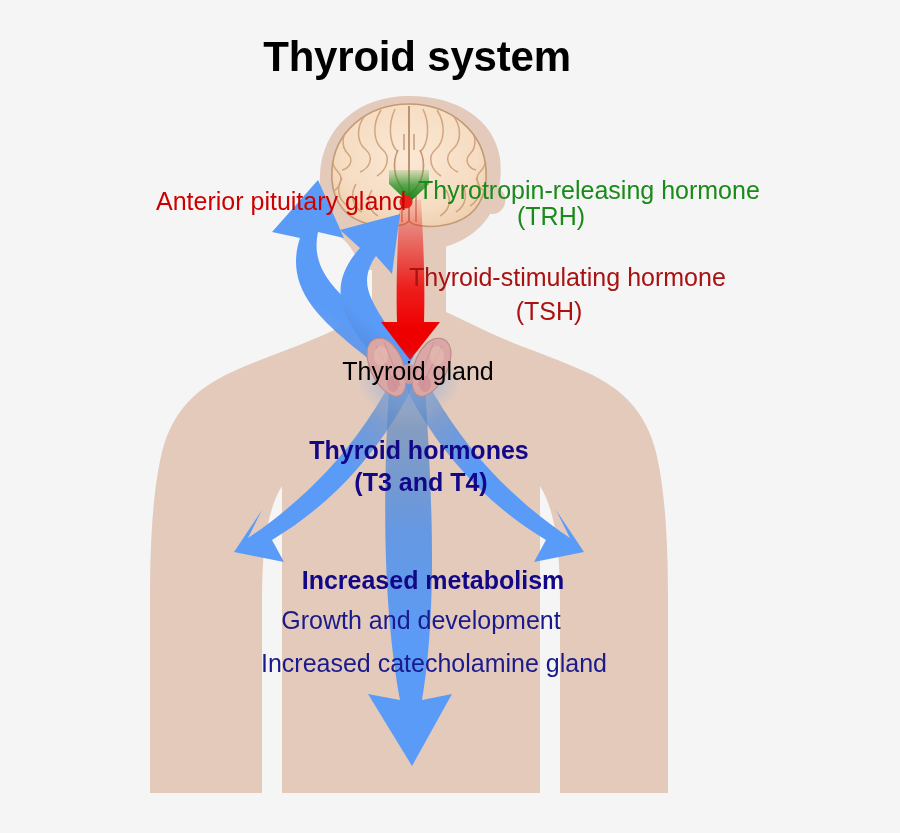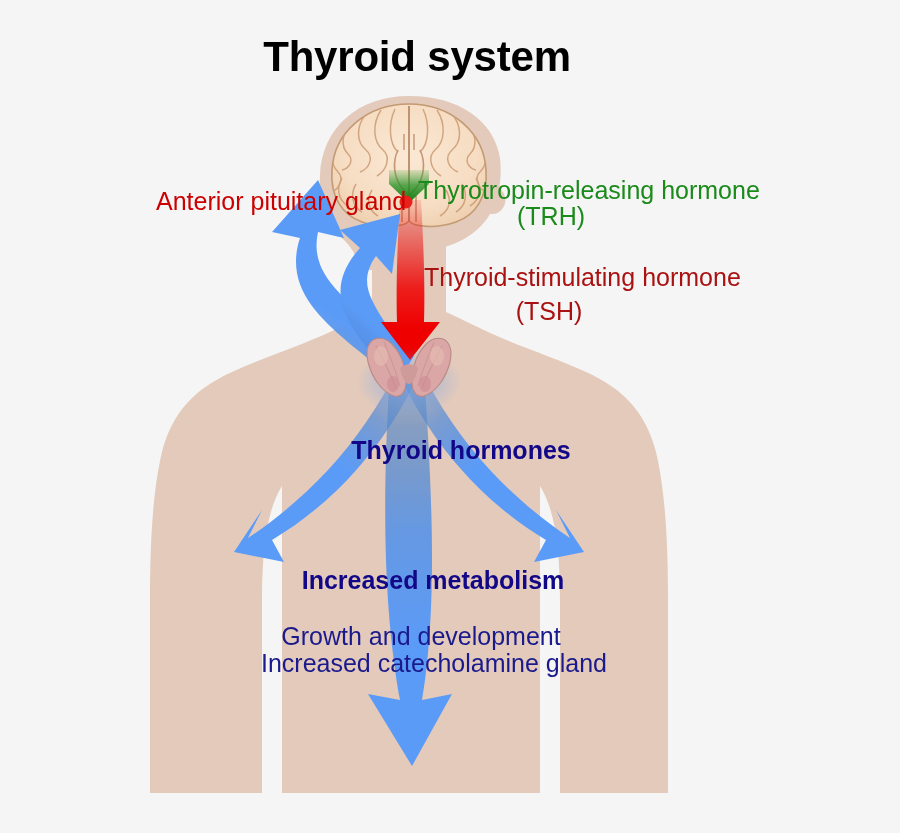--- a/index.html
+++ b/index.html
@@ -39,21 +39,21 @@
     font-weight: bold;
     color: #000000;
     letter-spacing: -0.2px;
   }
   .t-hypothalamus { font-size: 25px; color: #000000; }
   .t-pituitary    { font-size: 25px; color: #cc0000; }
   .t-trh          { font-size: 25px; color: #1a8a1a; }
   .t-tsh          { font-size: 25px; color: #aa1111; }
   .t-negfb        { font-size: 25px; color: #1a1a8c; }
   .t-thyroid      { font-size: 25px; color: #000000; }
-  .t-hormones     { font-size: 25px; color: #120887; font-weight: bold; margin-left: 42px; }
+  .t-hormones     { font-size: 25px; color: #120887; font-weight: bold; }
   .t-metab        { font-size: 25px; color: #120887; font-weight: bold; }
   .t-growth       { font-size: 25px; color: #1a1a8c; }
   .t-cat          { font-size: 25px; color: #1a1a8c; }
 </style>
 </head>
 <body>
 
 <div id="stage">
 
   <svg id="figure-svg" viewBox="0 0 900 833" aria-hidden="true">
@@ -316,26 +316,28 @@
     </g>
 
   </svg>
 
 
   <div class="lbl t-trh" style="left:418px; top:177px;">Thyrotropin-releasing hormone</div>
 
   <div class="lbl t-pituitary" style="left:156px; top:188px;">Anterior pituitary gland</div>
   <div class="lbl center t-trh" style="left:551px; top:203px;">(TRH)</div>
 
-  <div class="lbl t-tsh" style="left:424px; top:264px;">Thyroid-stimulating hormone</div>
+  <div class="lbl t-tsh" style="left:409px; top:264px;">Thyroid-stimulating hormone</div>
   <div class="lbl center t-tsh" style="left:549px; top:298px;">(TSH)</div>
 
 
+  <div class="lbl center t-thyroid" style="left:418px; top:358px;">Thyroid gland</div>
 
   <div class="lbl center t-hormones" style="left:419px; top:437px;">Thyroid hormones</div>
+  <div class="lbl center t-hormones" style="left:421px; top:469px;">(T3 and T4)</div>
 
   <div class="lbl center t-metab" style="left:421px; top:567px;margin-left:12px;">Increased metabolism</div>
-  <div class="lbl center t-growth" style="left:421px; top:607px;margin-top:16px;">Growth and development</div>
+  <div class="lbl center t-growth" style="left:421px; top:607px;">Growth and development</div>
   <div class="lbl center t-cat" style="left:434px; top:650px;">Increased catecholamine gland</div>
 
   <div class="lbl center" id="title-text" style="left:417px; top:35px;">Thyroid system</div>
 
 </div>
 
 </body></html>

